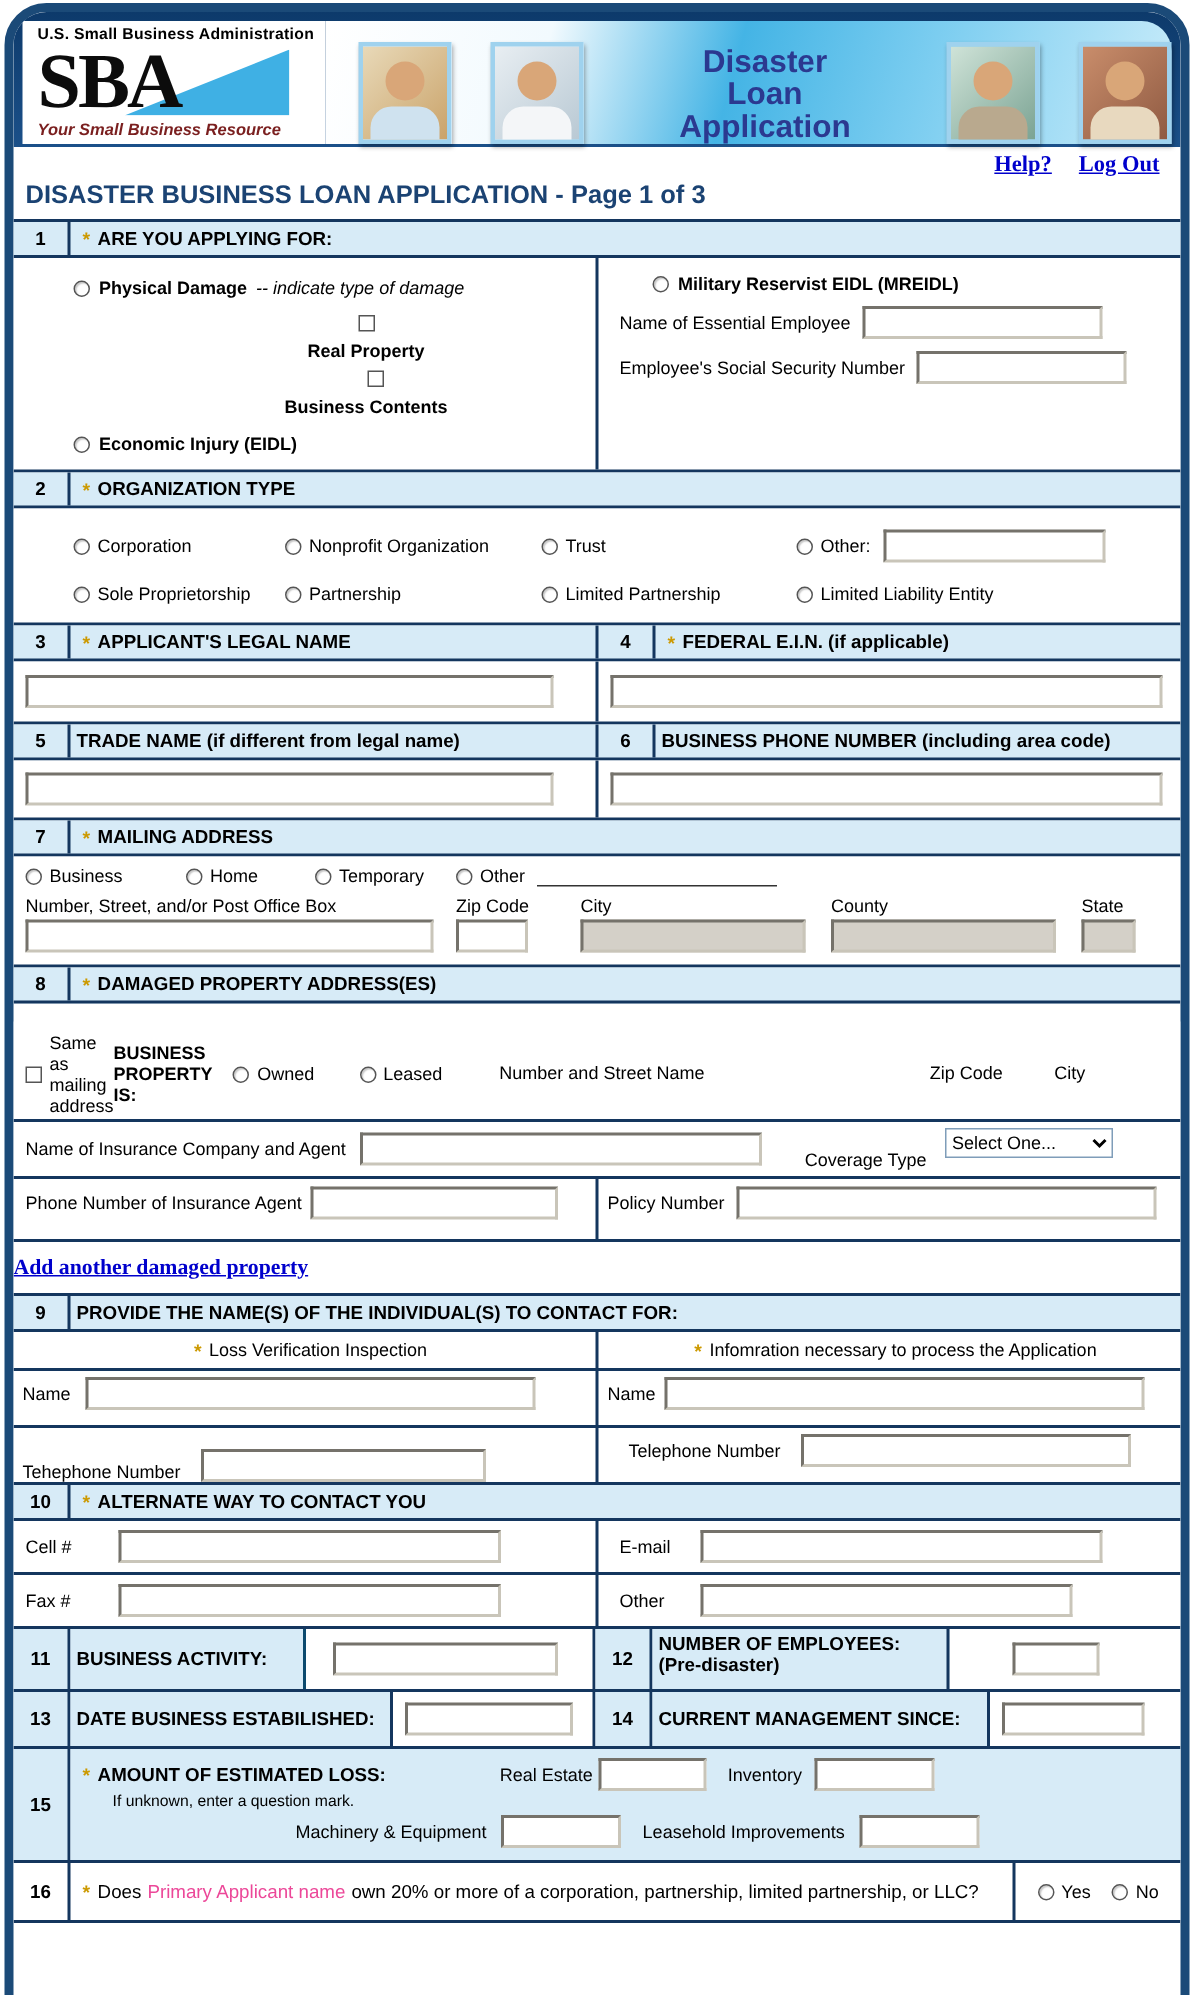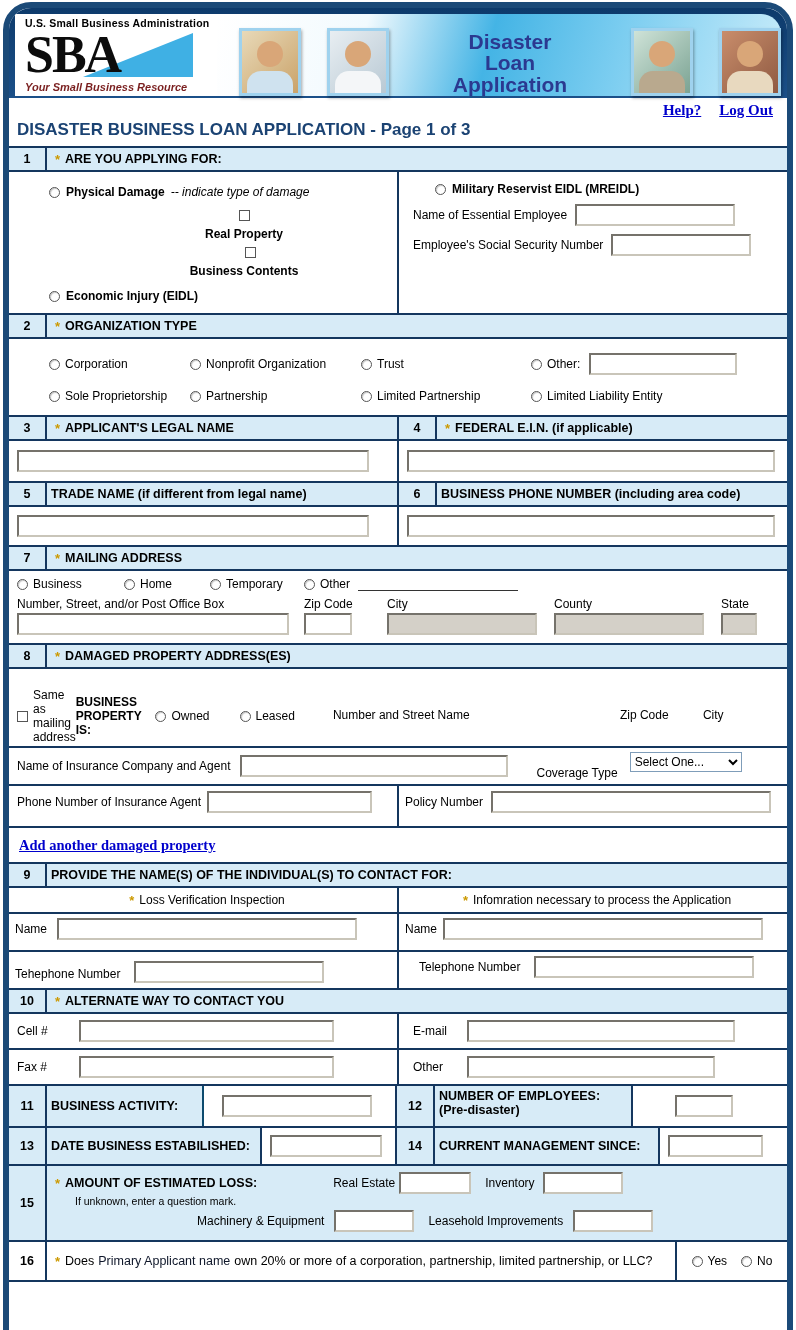--- a/index.html
+++ b/index.html
@@ -360,21 +360,21 @@
       <div class="split-l" style="display:flex; align-items:flex-start; padding-top:5px;">
         <span class="lbl" style="padding-left:8px; padding-top:4px;">Phone Number of Insurance Agent</span>
         <input class="inp" style="width: 165px; margin-left: 6px;">
       </div>
       <div class="split-r" style="display:flex; align-items:flex-start; padding-top:5px;">
         <span class="lbl" style="padding-left:6px; padding-top:4px;">Policy Number</span>
         <input class="inp" style="width: 280px; margin-left: 8px;">
       </div>
     </div>
     <div class="row" style="height:36px; align-items:center;">
-      <a class="link add-link" style="margin-left:10px;">Add another damaged property</a>
+      <a class="link add-link" style="">Add another damaged property</a>
     </div>
 
     <div class="row sech">
       <div class="num">9</div>
       <div class="lblwrap" style="padding-left:4px;">
           <span class="sect">PROVIDE THE NAME(S) OF THE INDIVIDUAL(S) TO CONTACT FOR:</span>
         </div>
     </div>
     <div class="row" style="height:26px;">
       <div class="split-l" style="display:flex; align-items:center; justify-content:center;">
@@ -390,21 +390,21 @@
       <div class="split-l" style="display:flex; align-items:flex-start; padding-top:4px;">
         <span class="lbl" style="padding-left:6px; padding-top:4px;">Name</span>
         <input class="inp" style="width: 300px; margin-left: 10px;">
       </div>
       <div class="split-r" style="display:flex; align-items:flex-start; padding-top:4px;">
         <span class="lbl" style="padding-left:6px; padding-top:4px;">Name</span>
         <input class="inp" style="width: 320px; margin-left: 6px;">
       </div>
     </div>
     <div class="row" style="height:38px;">
-      <div class="split-l" style="display:flex; align-items:center; padding-top:4px;">
+      <div class="split-l" style="display:flex; align-items:flex-end; padding-top:4px;">
         <span class="lbl" style="padding-left:6px; padding-top:4px;">Tehephone Number</span>
         <input class="inp" style="width: 190px; margin-left: 14px;">
       </div>
       <div class="split-r" style="display:flex; align-items:flex-start; padding-top:4px;margin-left:14px;">
         <span class="lbl" style="padding-left:6px; padding-top:4px;">Telephone Number</span>
         <input class="inp" style="width: 220px; margin-left: 14px;">
       </div>
     </div>
 
     <div class="row sech">
@@ -489,21 +489,21 @@
           <input class="inp" style="width: 80px; margin-left: 10px; background: rgb(255, 255, 255);">
         </div>
       </div>
     </div>
 
     <div class="row" style="height:40px;">
       <div class="num">16</div>
       <div style="flex:1; display:flex; align-items:center; font-size:12.5px;">
         <span class="star">*</span>
         <span>Does</span>
-        <span style="color:#0f172a; margin:0 4px;">Primary Applicant name</span>
+        <span style="color:#ec4899; margin:0 4px;">Primary Applicant name</span>
         <span>own 20% or more of a corporation, partnership, limited partnership, or LLC?</span>
       </div>
       <div style="width:112px; border-left:2px solid #14365e; display:flex; align-items:center; justify-content:center; gap:14px;">
         <span class="opt">
             <span class="radio"></span>
             <span>Yes</span>
           </span>
         <span class="opt">
             <span class="radio"></span>
             <span>No</span>

